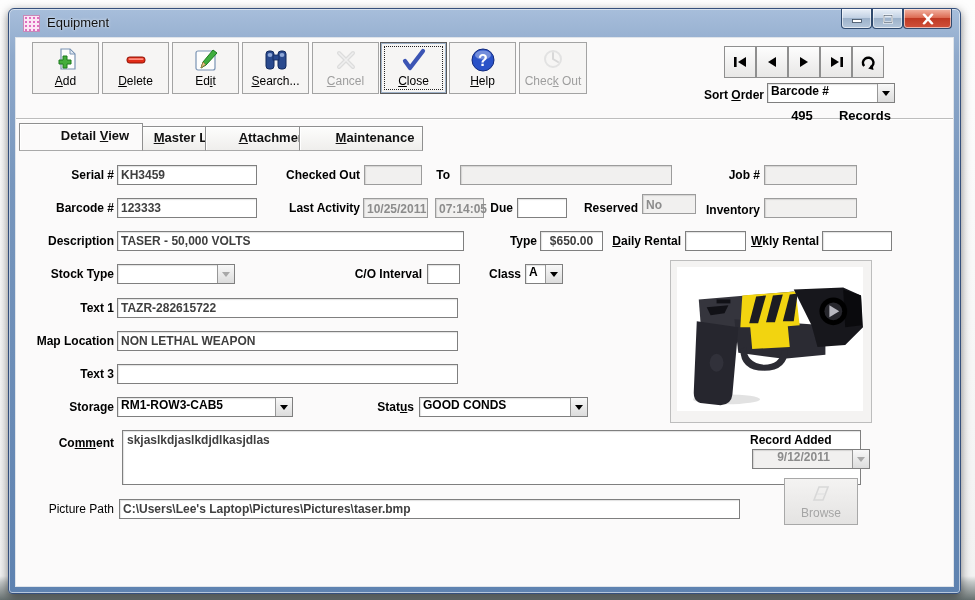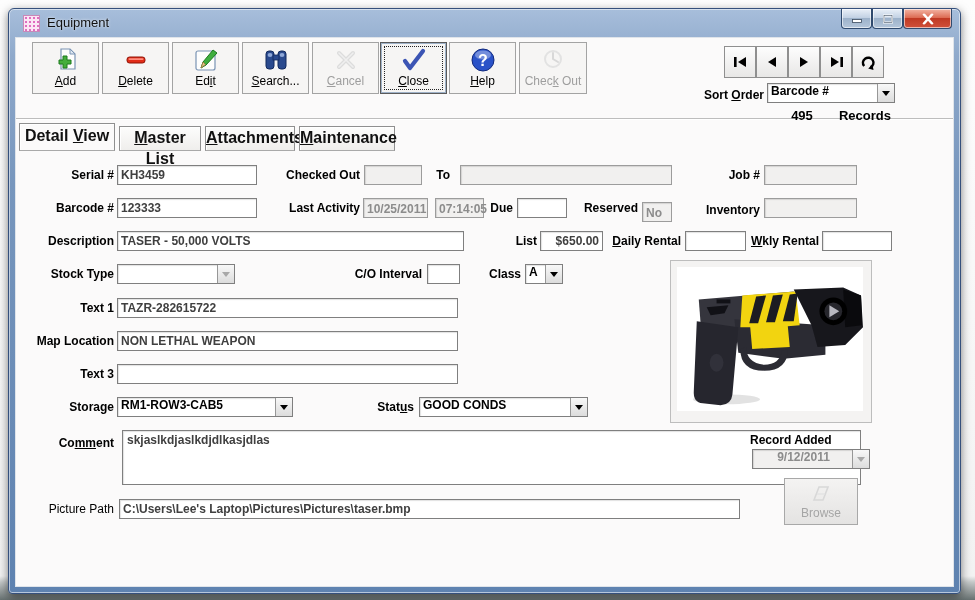--- a/index.html
+++ b/index.html
@@ -38,21 +38,21 @@
   .tb-btn.focused{border:1px solid #5a5a5a;box-shadow:inset 0 0 0 1px #9fb2c8;}
   .tb-btn.focused::after{content:"";position:absolute;left:3px;top:3px;right:3px;bottom:3px;
     border:1px dotted #222;pointer-events:none;}
   
   .nav-btn{position:absolute;top:8px;width:30px;height:30px;
     background:linear-gradient(180deg,#fdfdfd,#e8e7e6);border:1px solid #8f8f8f;
     display:flex;align-items:center;justify-content:center;}
   
   .tab{position:absolute;background:linear-gradient(180deg,#fdfdfc,#efeeec);
     border:1px solid #8f8f8f;border-bottom-color:#a9a9a9;text-align:center;
-    font-weight:bold;font-size:16px;color:#111;box-shadow:inset 1px 1px 0 #fff;}
+    font-weight:bold;font-size:13px;color:#111;box-shadow:inset 1px 1px 0 #fff;padding-left:28px;}
   .tab.active{background:#fbfafa;z-index:2;}
   
   .lbl{position:absolute;font-weight:bold;font-size:12px;color:#000;height:20px;
     line-height:20px;text-align:right;white-space:nowrap;}
   .lbl.plain{font-weight:normal;}
   .fld{position:absolute;height:20px;background:#fff;border:1px solid #7f7f7f;
     box-shadow:inset 1px 1px 1px rgba(0,0,0,.12);box-sizing:border-box;}
   input.fld,textarea.fld{font:bold 12px "Liberation Sans",sans-serif;color:#404040;
     padding:0 3px;outline:none;}
   textarea.fld{resize:none;padding:2px 4px;}
@@ -229,28 +229,28 @@
     <div class="fld dis" style="left:748px;top:127px;width:93px"></div>
 
     <div class="lbl" style="left:8px;top:160px;width:90px">Barcode #</div>
     <input class="fld" style="left: 101px; top: 160px; width: 140px;" value="123333">
     <div class="lbl" style="left:254px;top:160px;width:90px">Last Activity</div>
     <div class="fld dis" style="left:347px;top:160px;width:65px"><span class="rdonly">10/25/2011</span></div>
     <div class="fld dis" style="left:419px;top:160px;width:49px"><span class="rdonly">07:14:05</span></div>
     <div class="lbl" style="left:467px;top:160px;width:30px">Due</div>
     <input class="fld" style="left: 501px; top: 160px; width: 50px;" value="">
     <div class="lbl" style="left:552px;top:160px;width:70px">Reserved</div>
-    <div class="fld dis" style="left:626px;top:164px;width:30px"><span class="rdonly">No</span></div>
+    <div class="fld dis" style="left:626px;top:156px;width:54px"><span class="rdonly">No</span></div>
     <div class="lbl" style="left:674px;top:162px;width:70px">Inventory</div>
     <div class="fld dis" style="left:748px;top:160px;width:93px"></div>
 
     <div class="lbl" style="left:8px;top:193px;width:90px">Description</div>
     <input class="fld" style="left: 101px; top: 193px; width: 347px;" value="TASER - 50,000 VOLTS">
-    <div class="lbl" style="left:481px;top:193px;width:40px">List</div>
-    <input class="fld" style="left: 524px; top: 193px; width: 63px; text-align: right;" value="$650.00">
+    <div class="lbl" style="left:481px;top:193px;width:40px">Type</div>
+    <input class="fld" style="left: 524px; top: 193px; width: 63px; text-align: center;" value="$650.00">
     <div class="lbl" style="left:585px;top:193px;width:80px"><u>D</u>aily Rental</div>
     <input class="fld" style="left: 669px; top: 193px; width: 61px;" value="">
     <div class="lbl" style="left:723px;top:193px;width:80px"><u>W</u>kly Rental</div>
     <input class="fld" style="left: 806px; top: 193px; width: 70px;" value="">
 
     <div class="lbl" style="left:8px;top:226px;width:90px">Stock Type</div>
     <div class="combo" style="left:101px;top:226px;width:118px">
       <span class="val"></span>
       <span class="btn">
             <span class="arrow dim"></span>

